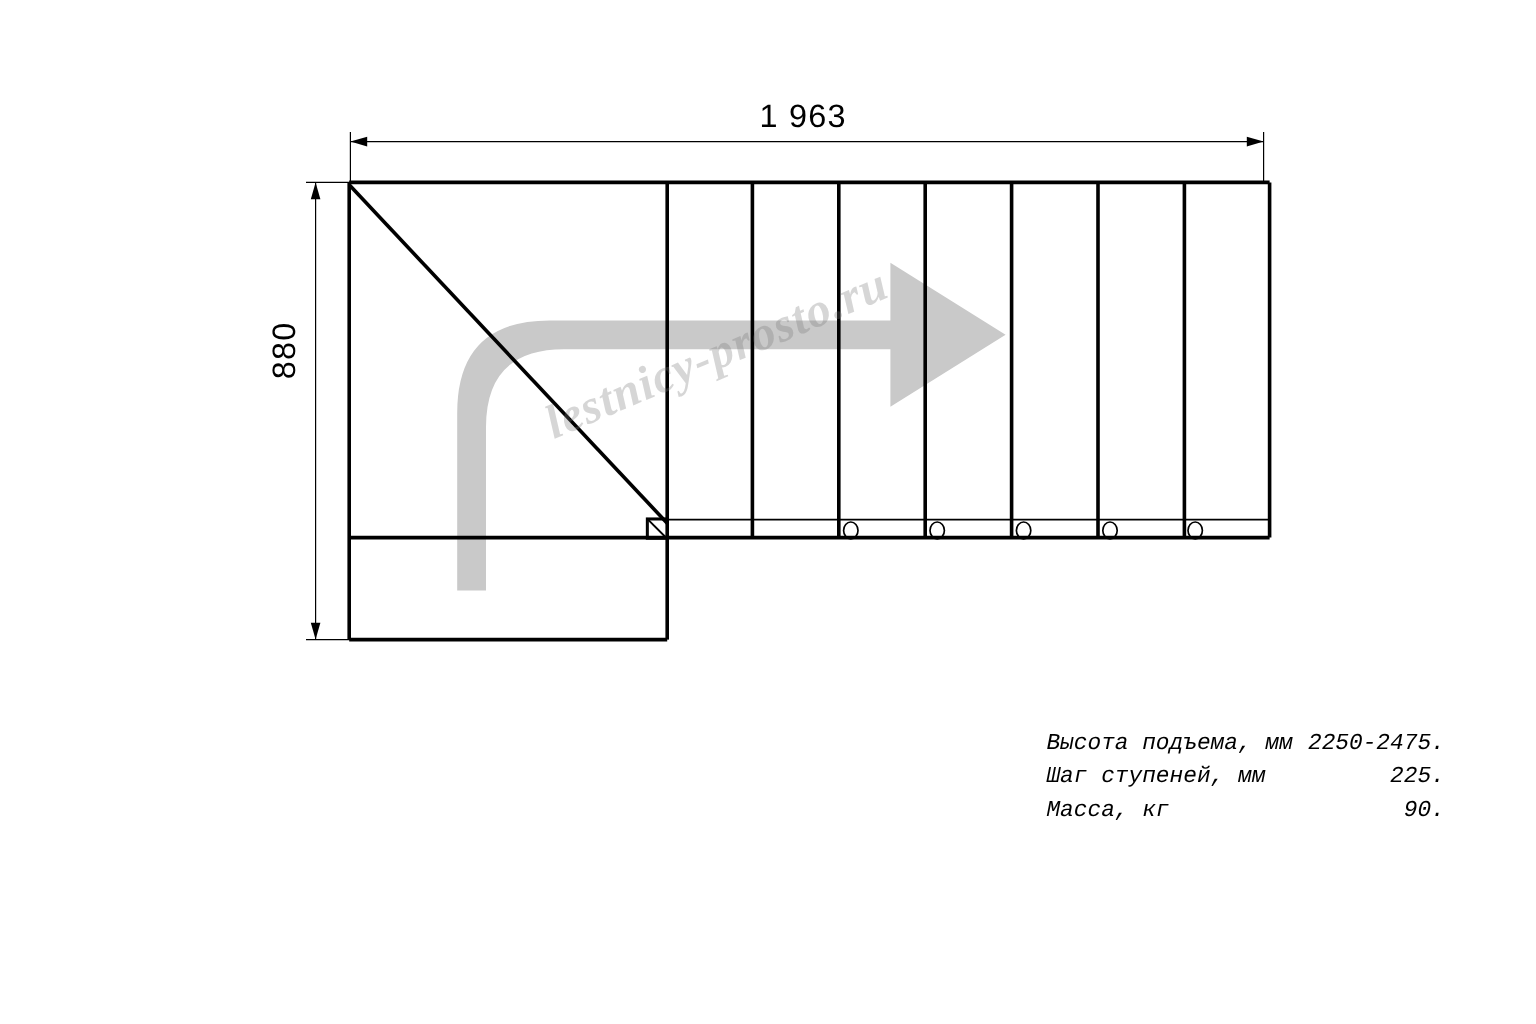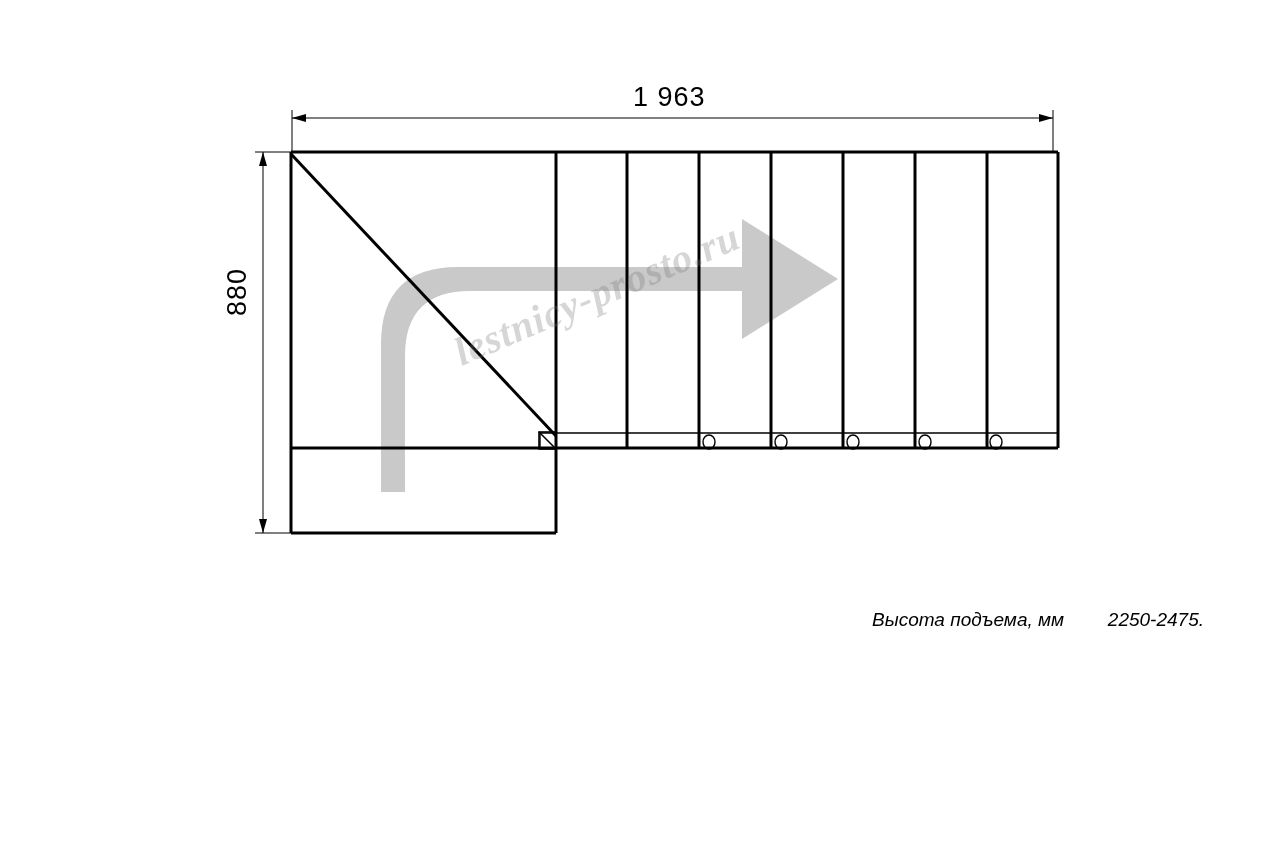--- a/index.html
+++ b/index.html
@@ -64,21 +64,21 @@
     position: absolute;
     left: 872px;
     top: 594px;
     width: 332px;
   }
   #spec-table table {
     border-collapse: collapse;
     width: 100%;
   }
   #spec-table td {
-    font-family: Liberation Sans, sans-serif;
+    font-family: Liberation Mono, monospace;
     font-style: italic;
     font-size: 19px;
     padding: 0 0 5px 0;
     line-height: 1.22;
     white-space: nowrap;
   }
   #spec-table td.name {
     text-align: left;
     padding-right: 10px;
   }
@@ -168,17 +168,25 @@
 
   <div id="watermark">lestnicy-prosto.ru</div>
 
   <div id="spec-table">
     <table>
       <tbody>
         <tr>
           <td class="name">Высота подъема, мм</td>
           <td class="value">2250-2475.</td>
         </tr>
+        <tr>
+          <td class="name">Шаг ступеней, мм</td>
+          <td class="value">225.</td>
+        </tr>
+        <tr>
+          <td class="name">Масса, кг</td>
+          <td class="value">90.</td>
+        </tr>
       </tbody>
     </table>
   </div>
 
 </div>
 
 </body></html>

